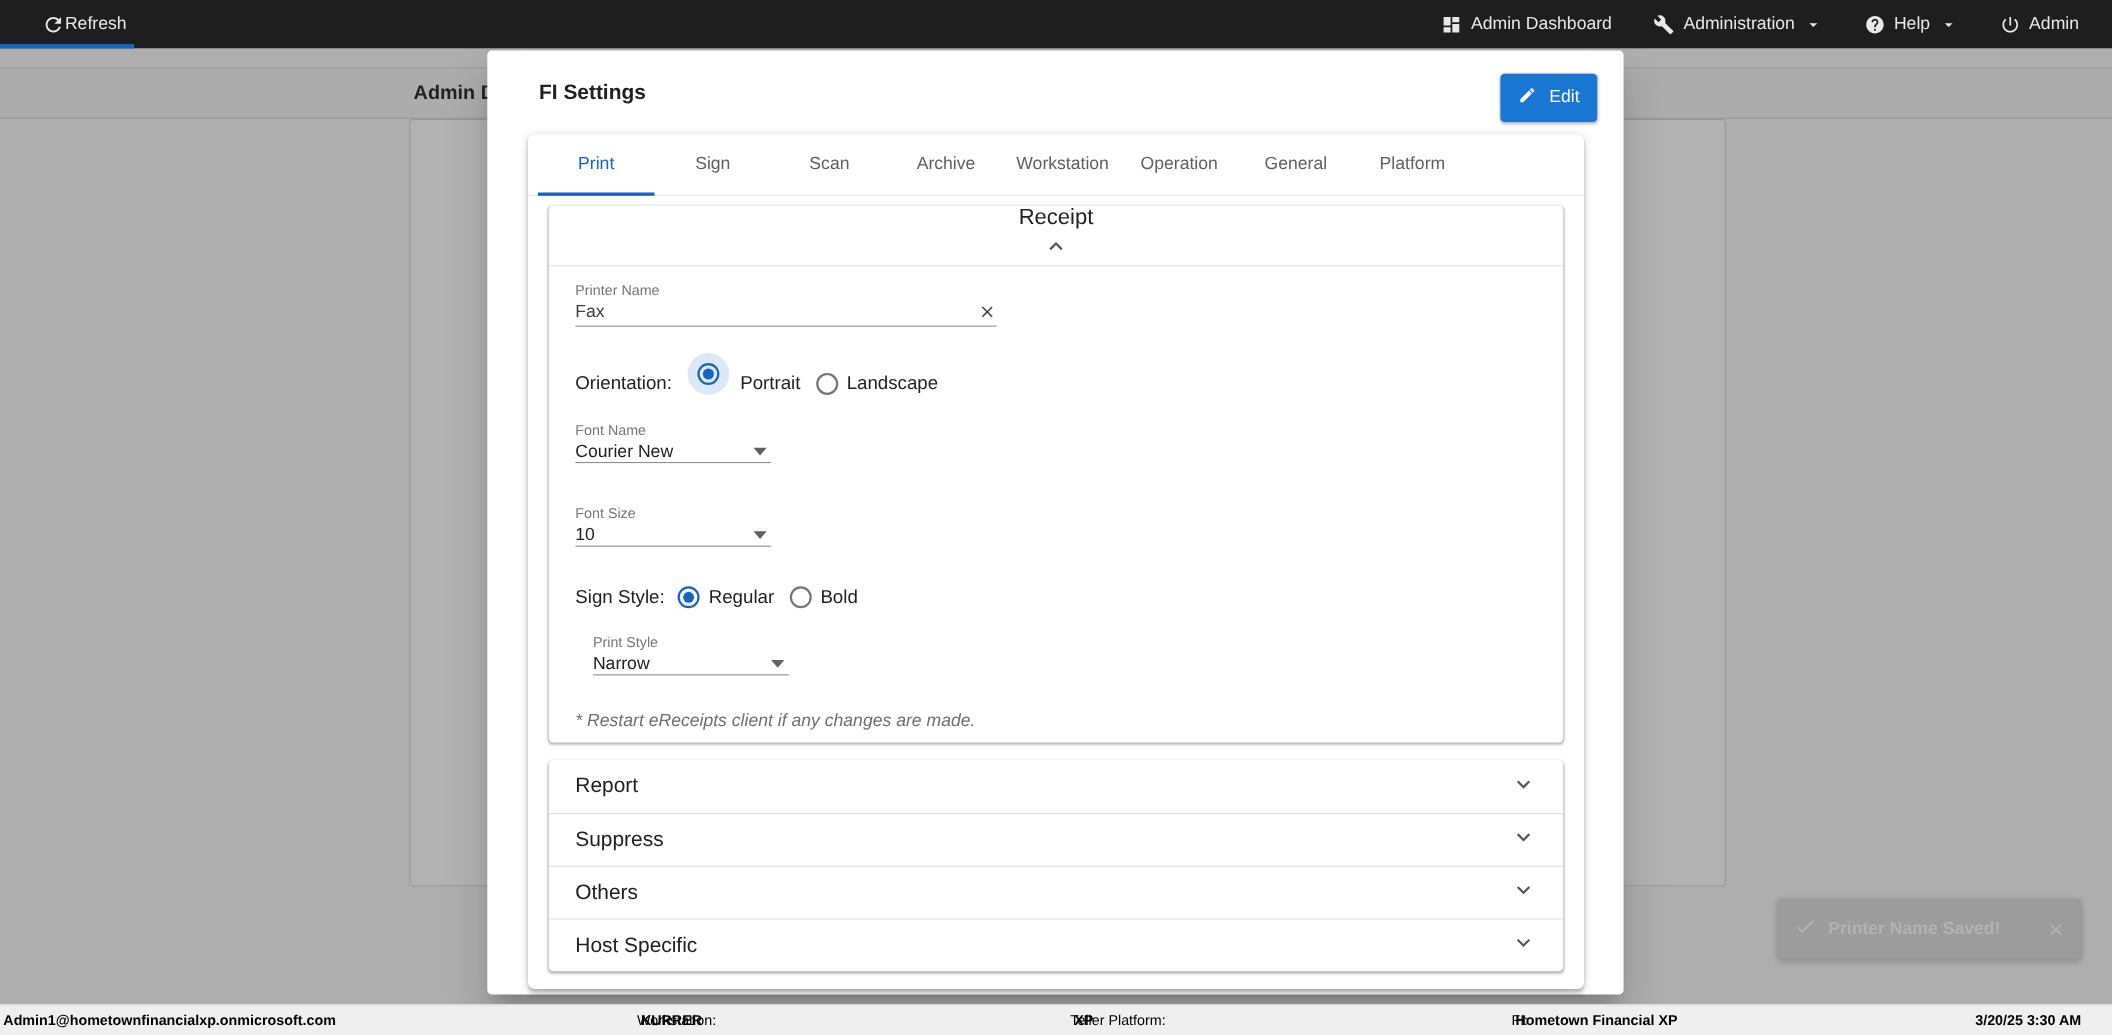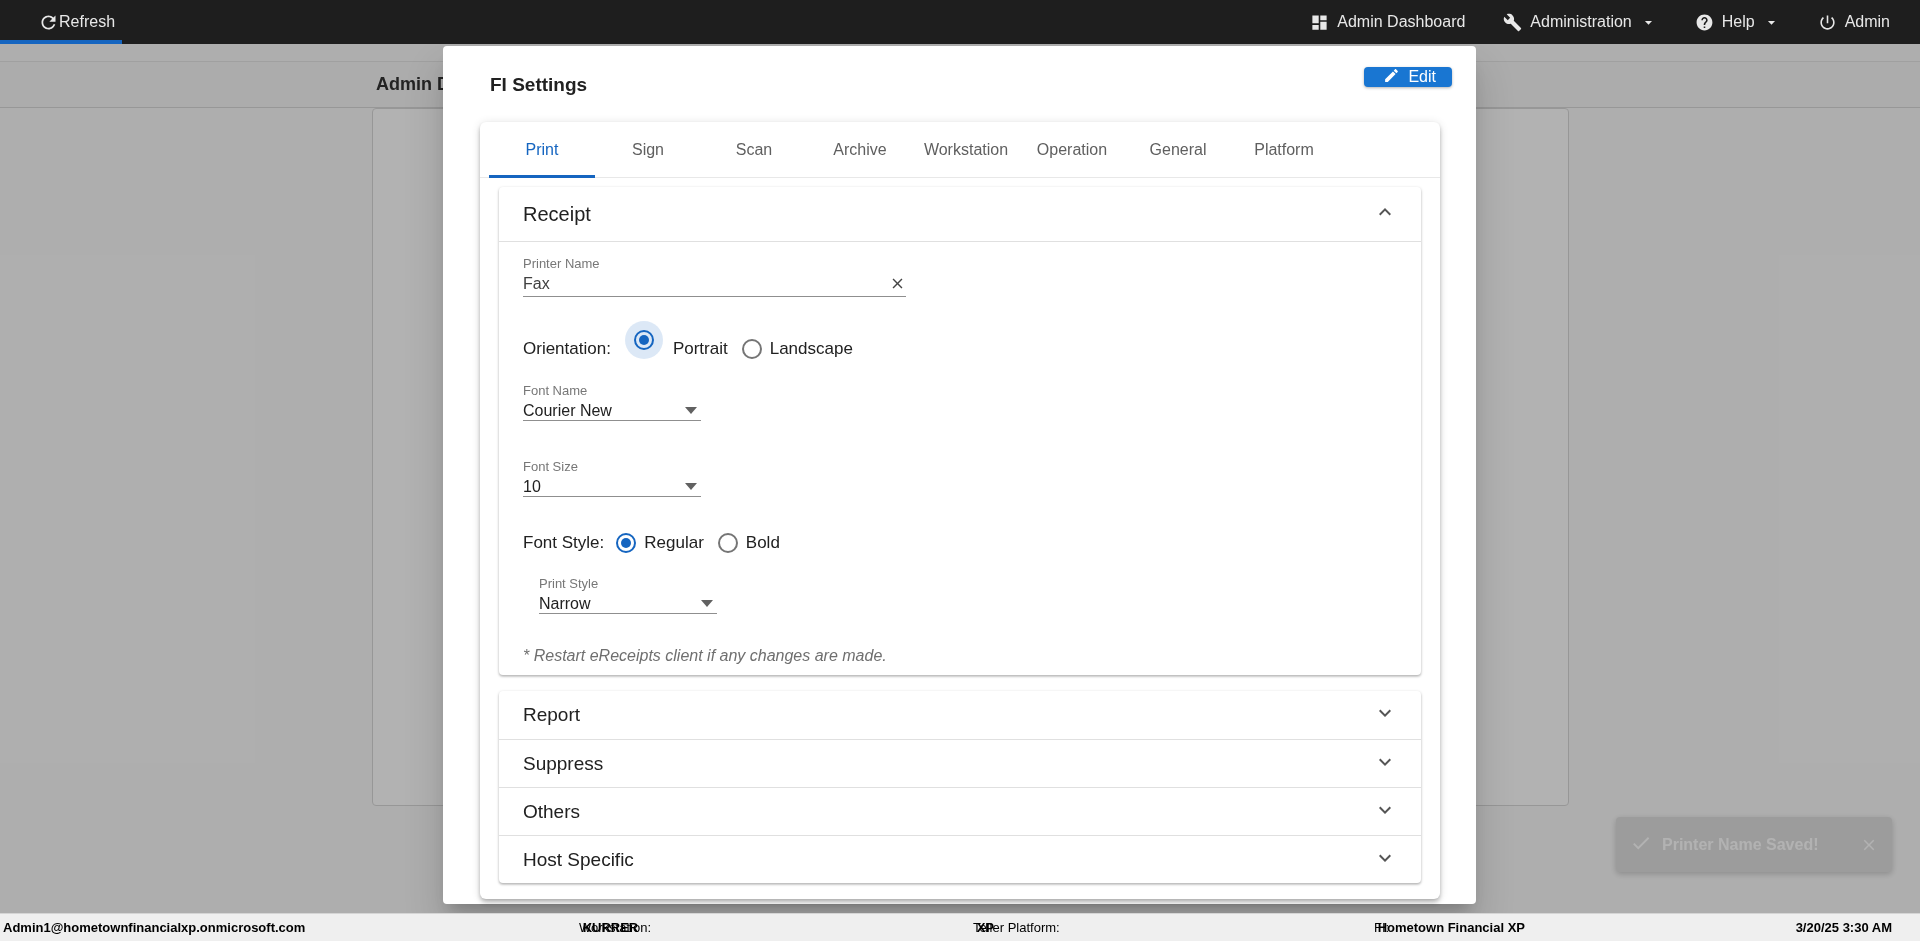--- a/index.html
+++ b/index.html
@@ -33,37 +33,37 @@
   .toast .close { margin-left:auto; cursor:pointer; }
 
   
   .overlay { position:absolute; top:44px; left:0; right:0; bottom:28px; background:rgba(0,0,0,0.30); z-index:10; }
 
   
   .modal { position:absolute; left:443px; top:46px; width:1033px; height:858px; background:#fff;
            border-radius:4px; z-index:20; box-shadow:0 11px 15px -7px rgba(0,0,0,.2), 0 24px 38px 3px rgba(0,0,0,.14); }
   .modal-header { position:relative; height:76px; }
   .modal-title { position:absolute; left:47px; top:28px; font-size:19px; font-weight:bold; color:#212121; }
-  .edit-btn { position:absolute; right:24px; top:21px; height:20px; min-width:88px; background:#1976d2; color:#fff;
+  .edit-btn { position:absolute; right:24px; top:21px; height:44px; min-width:88px; background:#1976d2; color:#fff;
               border:none; border-radius:4px; font-size:16px; font-family:inherit; display:flex; align-items:center;
-              justify-content:flex-end; gap:8px; padding:0 16px; cursor:pointer; box-shadow:0 1px 3px rgba(0,0,0,.3); }
+              justify-content:space-between; gap:8px; padding:0 16px; cursor:pointer; box-shadow:0 1px 3px rgba(0,0,0,.3); }
 
   .tabs-card { position:absolute; left:37px; top:76px; width:960px; background:#fff; border-radius:6px;
                box-shadow:0 2px 4px -1px rgba(0,0,0,.2), 0 4px 5px 0 rgba(0,0,0,.14), 0 1px 10px 0 rgba(0,0,0,.12); }
   .tabbar { display:flex; height:56px; border-bottom:1px solid #e8e8e8; padding-left:9px; }
   .tab { position:relative; width:106px; height:56px; display:flex; align-items:center; justify-content:center;
          font-size:16px; color:#5f5f5f; cursor:pointer; }
   .tab.active { color:#1565c0; font-weight:500; }
   .tab.active::after { content:""; position:absolute; left:0; right:0; bottom:0; height:3px; background:#1565c0; }
 
   .acc-wrap { padding:9px 19px 16px 19px; }
   .panel { background:#fff; border-radius:4px; box-shadow:0 1px 3px rgba(0,0,0,.25), 0 2px 2px rgba(0,0,0,.1); }
   .receipt { margin-bottom:16px; }
   .panel-head { height:55px; display:flex; align-items:center; justify-content:space-between;
-                padding:0 24px; border-bottom:1px solid #e0e0e0; cursor:pointer; }
+                padding:0 24px; border-bottom:1px solid #e0e0e0; cursor:pointer;flex-direction:column; }
   .panel-head .ttl { font-size:20px; color:#212121; }
   .receipt-body { padding:14px 24px 10px 24px; }
 
   .mini-label { font-size:13px; color:#777; line-height:15px; }
   .input-line { width:383px; height:26px; display:flex; align-items:center; border-bottom:1px solid #8f8f8f; }
   .input-line .val { flex:1; font-size:16px; color:#404040; }
   .field-printer { margin-bottom:24px; }
 
   .radio-row { display:flex; align-items:flex-end; font-size:17px; color:#212121; }
   .row-orient { height:38px; margin-bottom:24px; }
@@ -259,21 +259,21 @@
 
             <div class="select-group sz">
               <div class="mini-label">Font Size</div>
               <div class="select-line">
                 <span class="val">10</span>
                 <span class="drop-arrow"></span>
               </div>
             </div>
 
             <div class="radio-row row-fstyle">
-              <span>Font Style:</span>
+              <span>Sign Style:</span>
               <span class="row-gap"></span>
               <span class="radio sel"></span>
               <span class="radio-lbl">Regular</span>
               <span class="radio"></span>
               <span class="radio-lbl">Bold</span>
             </div>
 
             <div class="select-group ps">
               <div class="mini-label">Print Style</div>
               <div class="select-line">

